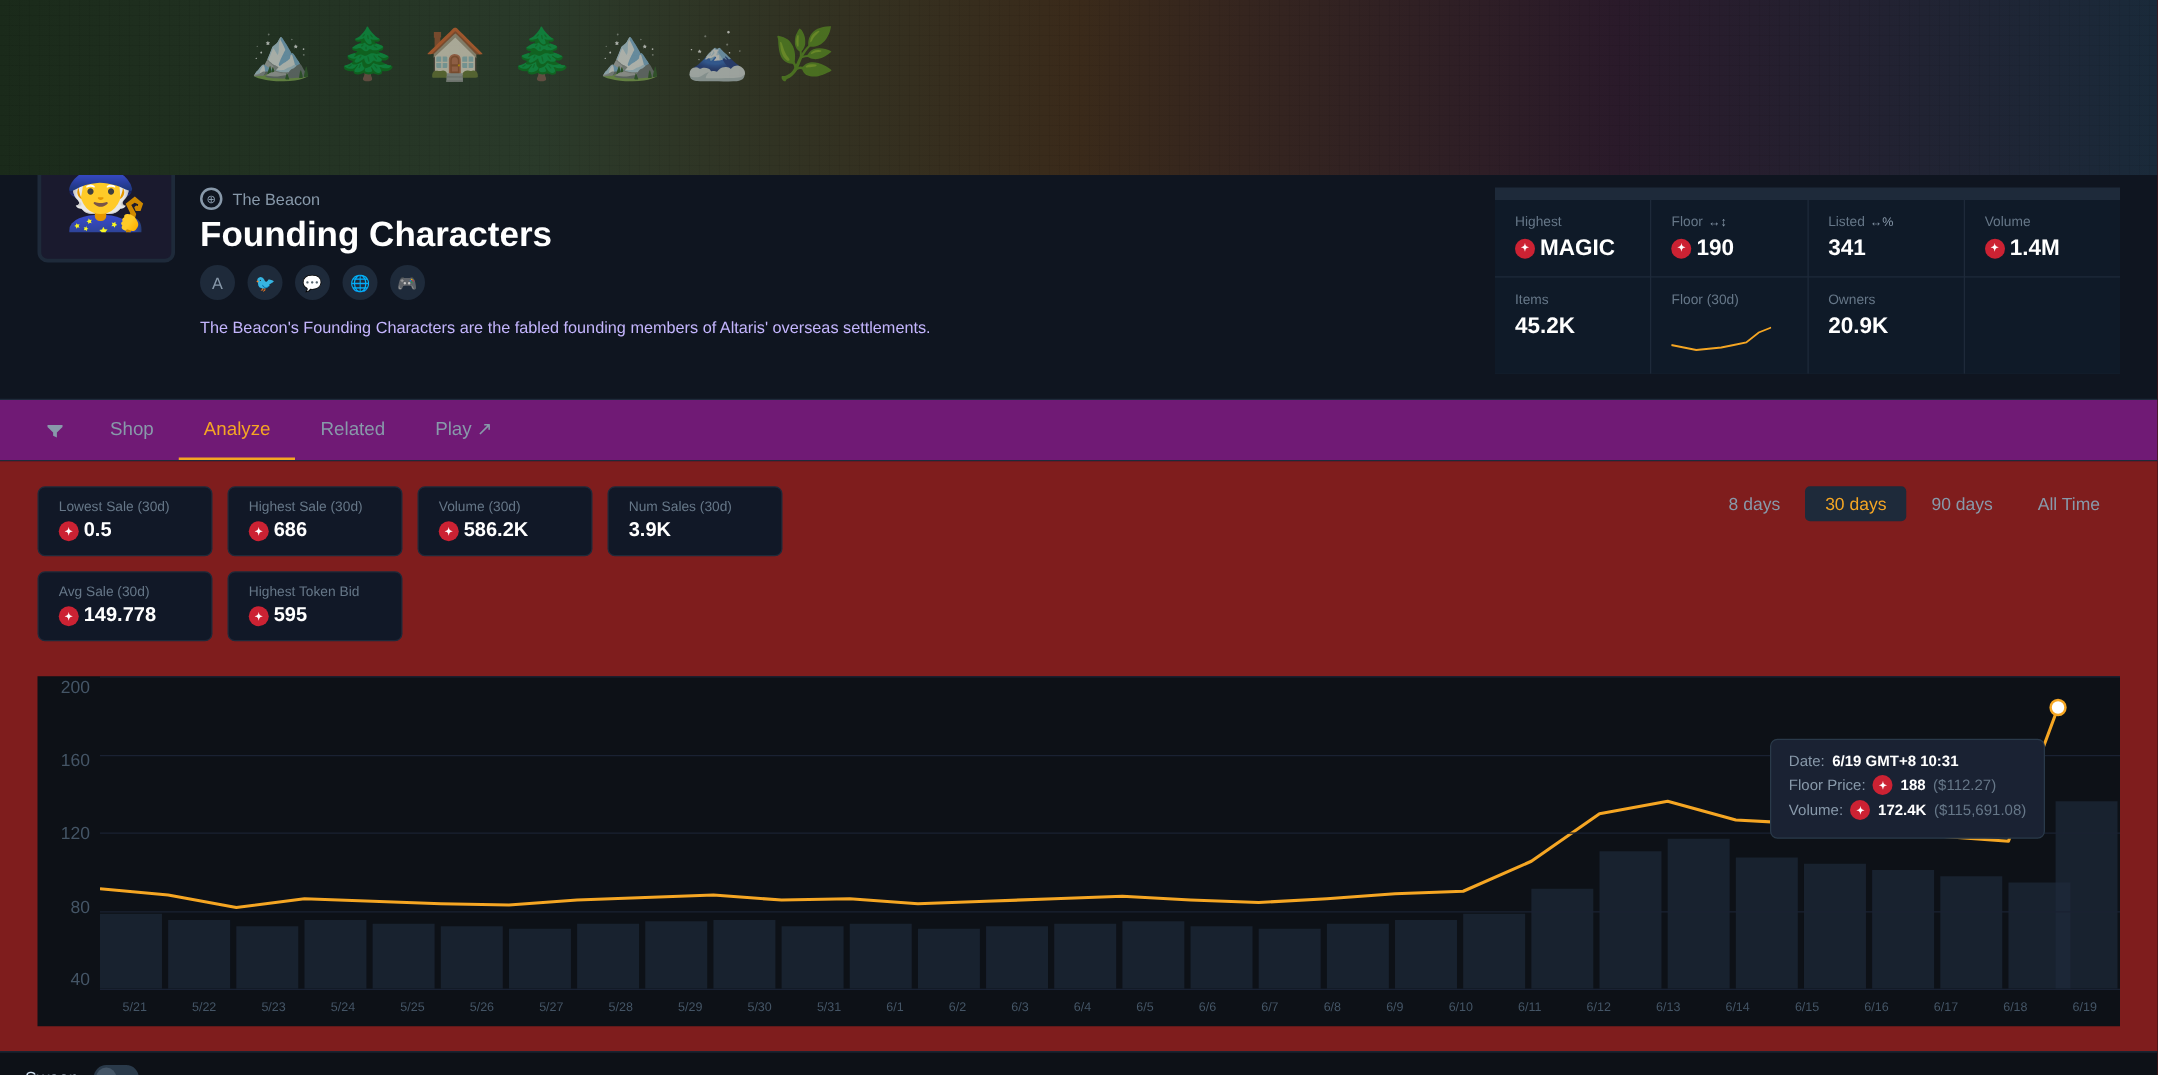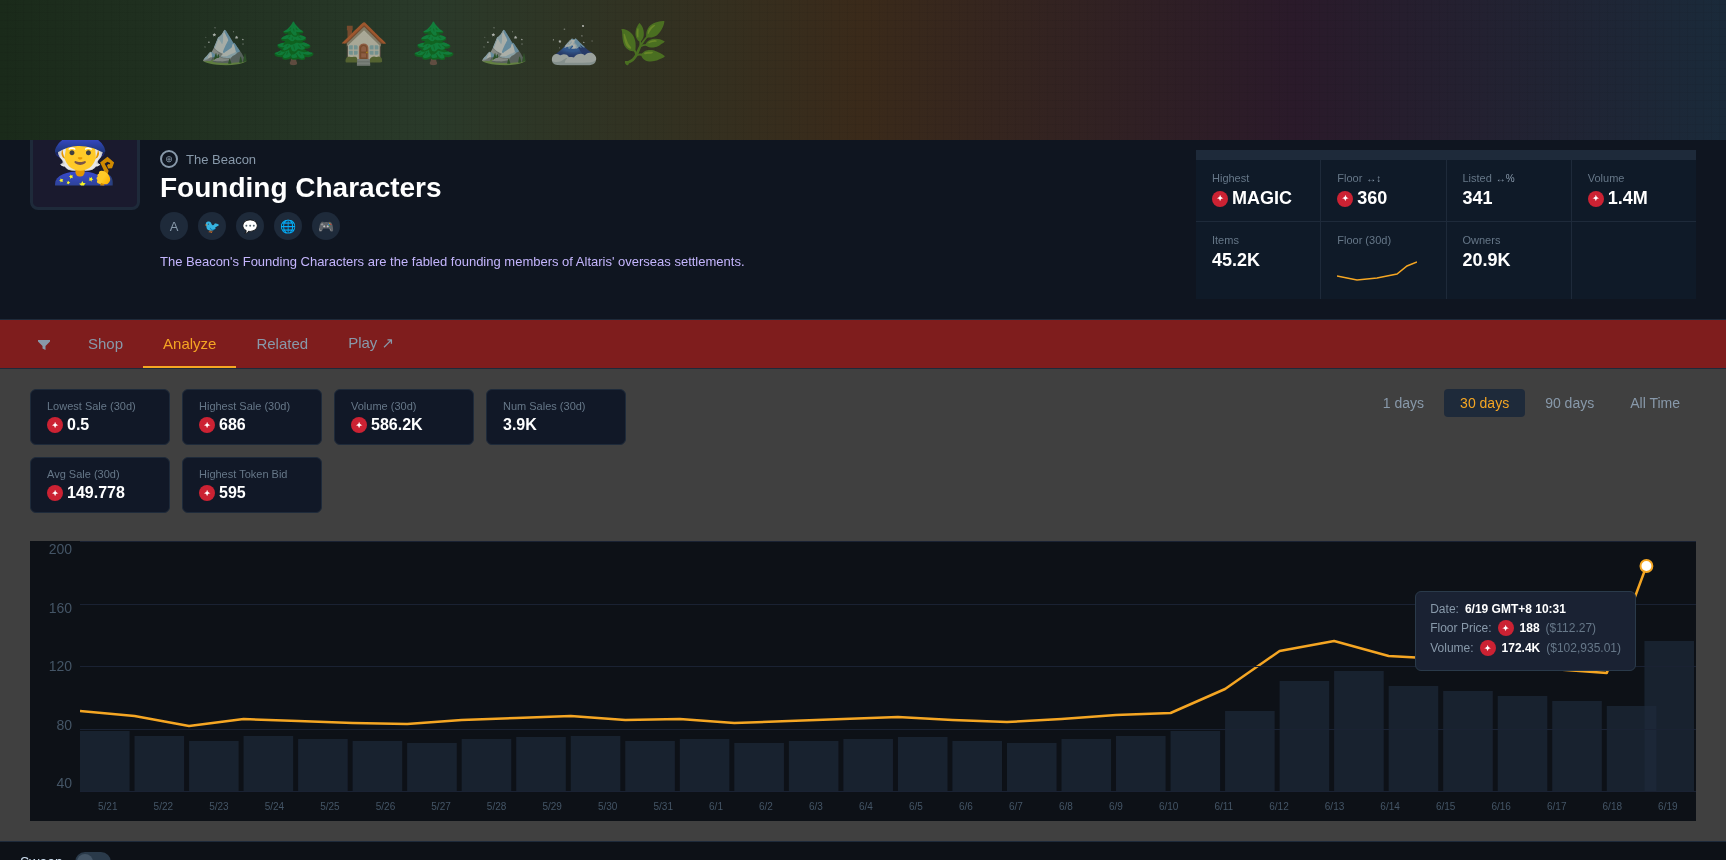--- a/index.html
+++ b/index.html
@@ -27,27 +27,27 @@
     
     .stats-grid { display: grid; grid-template-columns: repeat(4, 1fr); gap: 1px; background: #1e2a3a; margin-top: 10px; width: 500px; flex-shrink: 0; align-self: flex-start; padding-top: 10px; }
     .stat-card { background: #0f1a28; padding: 12px 16px; }
     .stat-label { font-size: 11px; color: #667788; margin-bottom: 4px; display: flex; align-items: center; gap: 4px; }
     .stat-value { font-size: 18px; font-weight: 700; color: #ffffff; display: flex; align-items: center; gap: 4px; }
     .magic-icon { width: 16px; height: 16px; border-radius: 50%; background: #cc2233; display: inline-flex; align-items: center; justify-content: center; font-size: 8px; color: white; font-weight: bold; flex-shrink: 0; }
     .floor-mini-chart { width: 80px; height: 30px; margin-top: 4px; }
     .arrow-icon { font-size: 10px; color: #8899aa; }
 
     
-    .nav-bar { background: #7f1d1d; border-bottom: 1px solid #1e2a3a; display: flex; align-items: center; padding: 0 20px; gap: 0; }
+    .nav-bar { background: #701a75; border-bottom: 1px solid #1e2a3a; display: flex; align-items: center; padding: 0 20px; gap: 0; }
     .filter-icon-btn { padding: 0 16px; height: 48px; display: flex; align-items: center; color: #8899aa; cursor: pointer; }
     .nav-tab { padding: 0 20px; height: 48px; display: flex; align-items: center; color: #8899aa; cursor: pointer; font-size: 15px; border-bottom: 2px solid transparent; transition: color 0.2s; }
     .nav-tab.active { color: #f5a623; border-bottom-color: #f5a623; }
 
     
-    .analyze-section { background: #404040; padding: 20px 30px; }
+    .analyze-section { background: #7f1d1d; padding: 20px 30px; }
 
     
     .stats-row { display: flex; gap: 12px; margin-bottom: 12px; flex-wrap: wrap; }
     .mini-stat { background: #111827; border: 1px solid #1e2a3a; border-radius: 6px; padding: 10px 16px; min-width: 140px; }
     .mini-stat-label { font-size: 11px; color: #667788; margin-bottom: 4px; }
     .mini-stat-value { font-size: 16px; font-weight: 700; color: #ffffff; display: flex; align-items: center; gap: 4px; }
 
     
     .time-buttons { display: flex; gap: 4px; align-items: center; }
     .time-btn { padding: 6px 16px; border-radius: 4px; background: transparent; border: none; color: #8899aa; cursor: pointer; font-size: 14px; }
@@ -116,21 +116,21 @@
         <span>MAGIC</span>
       </div>
     </div>
     <div class="stat-card">
       <div class="stat-label">
         <span>Floor</span>
         <span class="arrow-icon">↔↕</span>
       </div>
       <div class="stat-value">
         <span class="magic-icon">✦</span>
-        <span>360</span>
+        <span>190</span>
       </div>
     </div>
     <div class="stat-card">
       <div class="stat-label">
         <span>Listed</span>
         <span class="arrow-icon">↔%</span>
       </div>
       <div class="stat-value">341</div>
     </div>
     <div class="stat-card">
@@ -221,21 +221,21 @@
           <div class="mini-stat-label">Highest Token Bid</div>
           <div class="mini-stat-value">
             <span class="magic-icon">✦</span>
             <span>595</span>
           </div>
         </div>
       </div>
     </div>
 
     <div class="time-buttons">
-      <button class="time-btn">1 days</button>
+      <button class="time-btn">8 days</button>
       <button class="time-btn active">30 days</button>
       <button class="time-btn">90 days</button>
       <button class="time-btn">All Time</button>
     </div>
   </div>
 
   <div class="chart-container">
 
     <div class="chart-y-labels">
       <span class="chart-y-label">200</span>
@@ -303,21 +303,21 @@
         <div class="tooltip-row">
           <span class="tooltip-label">Floor Price:</span>
           <span class="magic-icon">✦</span>
           <span class="val">188</span>
           <span style="color:#667788;">($112.27)</span>
         </div>
         <div class="tooltip-row">
           <span class="tooltip-label">Volume:</span>
           <span class="magic-icon">✦</span>
           <span class="val">172.4K</span>
-          <span style="color:#667788;">($102,935.01)</span>
+          <span style="color:#667788;">($115,691.08)</span>
         </div>
       </div>
     </div>
 
     <div class="chart-x-labels">
       <span class="chart-x-label">5/21</span>
       <span class="chart-x-label">5/22</span>
       <span class="chart-x-label">5/23</span>
       <span class="chart-x-label">5/24</span>
       <span class="chart-x-label">5/25</span>

